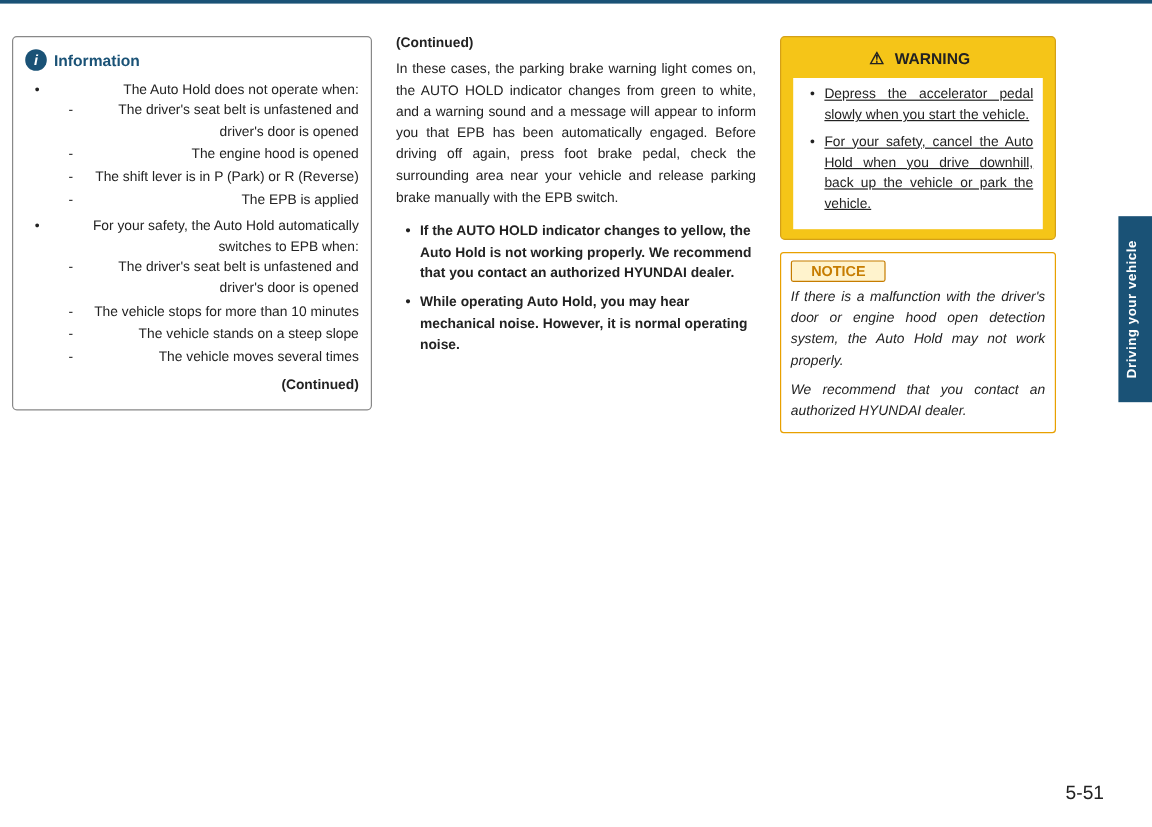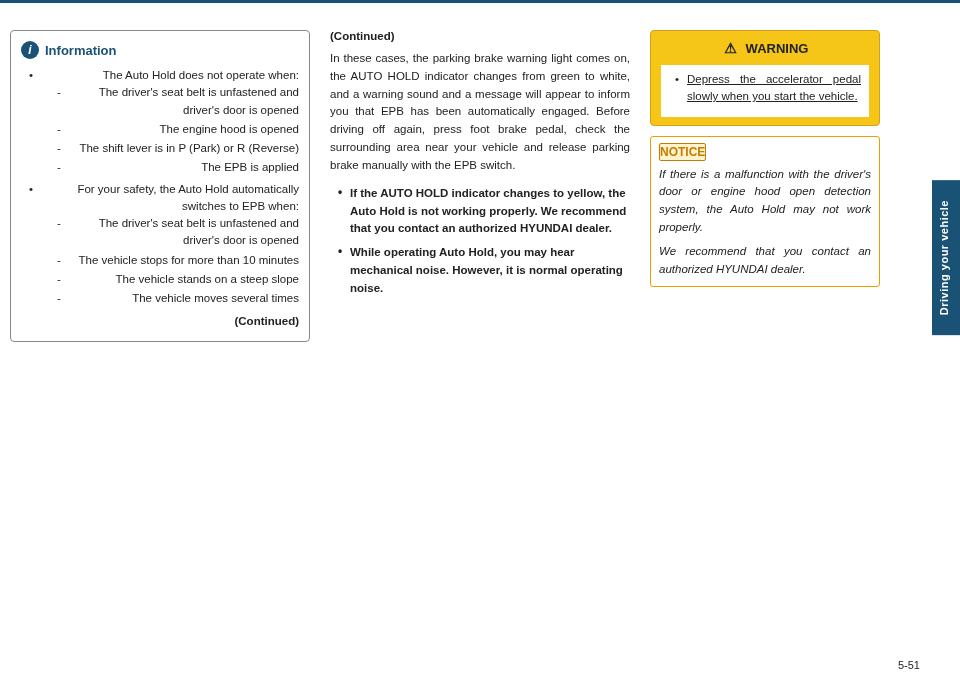--- a/index.html
+++ b/index.html
@@ -54,21 +54,21 @@
       padding: 20px 6px;
       font-size: 11px;
       font-weight: bold;
       letter-spacing: 0.5px;
     }
     
     .page-number {
       position: absolute;
       bottom: 18px;
       right: 40px;
-      font-size: 11px;
+      font-size: 16px;
       color: #222;
     }
     
     .info-box {
       border: 1px solid #888;
       border-radius: 4px;
       padding: 10px;
       margin-bottom: 12px;
     }
     .info-box-title {
@@ -202,21 +202,21 @@
       padding: 6px 8px 8px;
       margin-bottom: 8px;
     }
     .notice-title {
       font-weight: bold;
       font-size: 12px;
       color: #c67c00;
       margin-bottom: 5px;
       background: #fff3cd;
       display: inline-block;
-      padding: 1px 0;
+      padding: 1px 16px;
       border: 1px solid #c67c00;
       border-radius: 2px;
     }
     .notice-content {
       font-size: 11.5px;
       line-height: 1.55;
       text-align: justify;
       font-style: italic;
     }
   </style>
@@ -268,20 +268,23 @@
 
     <div class="warning-box">
       <div class="warning-title">
         <span class="warning-icon">⚠</span>
         <span>WARNING</span>
       </div>
       <div class="warning-content">
         <div class="warning-bullet">
           Depress the accelerator pedal slowly when you start the vehicle.
         </div>
+        <div class="warning-bullet">
+          For your safety, cancel the Auto Hold when you drive downhill, back up the vehicle or park the vehicle.
+        </div>
       </div>
     </div>
 
     <div class="notice-box">
       <div class="notice-title">NOTICE</div>
       <div class="notice-content">
         <p style="margin-bottom:6px;">If there is a malfunction with the driver's door or engine hood open detection system, the Auto Hold may not work properly.</p>
         <p>We recommend that you contact an authorized HYUNDAI dealer.</p>
       </div>
     </div>

